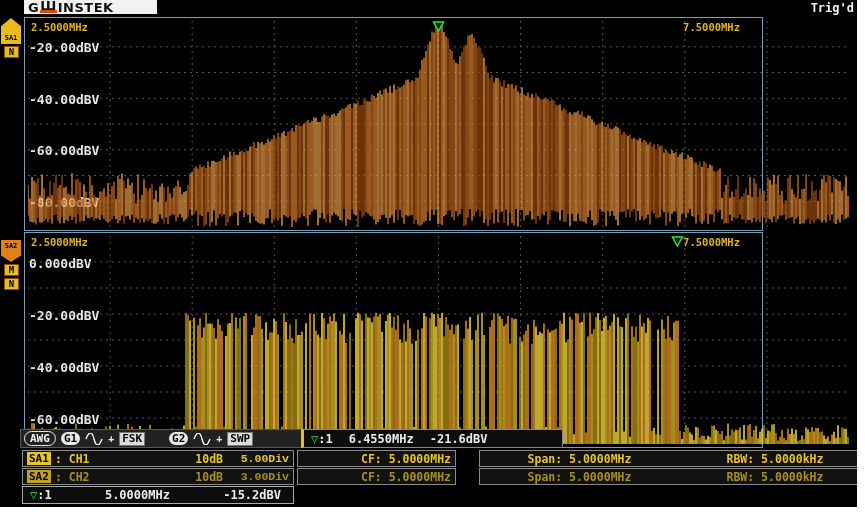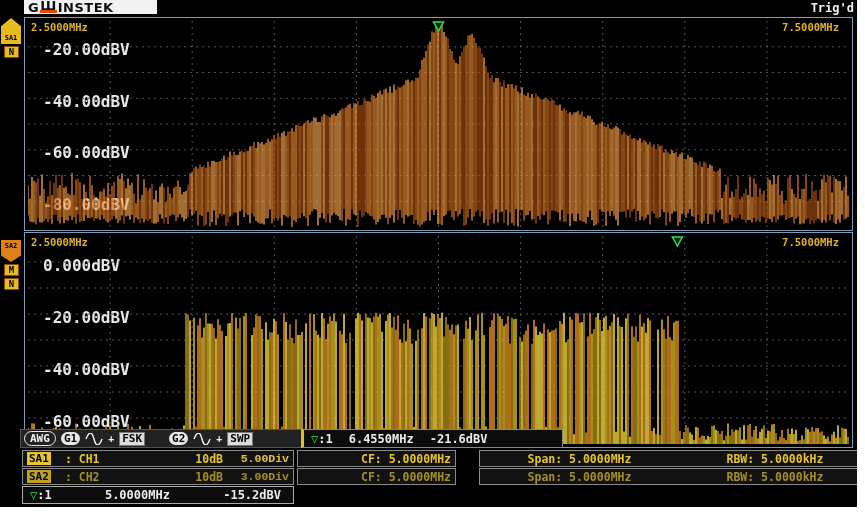--- a/index.html
+++ b/index.html
@@ -17,45 +17,45 @@
   .side{position:absolute;left:1px;width:21px;z-index:4;}
   .sa1-shape{width:20px;height:26px;background:#e6bc20;clip-path:polygon(50% 0,100% 32%,100% 100%,0 100%,0 32%);
              position:relative;}
   .sa1-shape span{position:absolute;bottom:2px;left:0;right:0;text-align:center;font-weight:bold;font-size:7px;color:#000;}
   .sa2-shape{width:20px;height:22px;background:#e08018;clip-path:polygon(0 0,100% 0,100% 70%,50% 100%,0 70%);
              position:relative;}
   .sa2-shape span{position:absolute;top:2px;left:0;right:0;text-align:center;font-weight:bold;font-size:7px;color:#000;}
   .trace-badge{width:15px;height:12px;margin:2px auto 0;background:#e6bc20;color:#000;border:1px solid #8a4a00;
                font-weight:bold;font-size:9px;line-height:11px;text-align:center;box-sizing:border-box;}
   
-  .graph{position:absolute;left:24px;width:829px;background:#000;border:1px solid #7d9db5;box-sizing:border-box;}
+  .graph{position:absolute;left:24px;width:739px;background:#000;border:1px solid #7d9db5;box-sizing:border-box;}
   .g1{top:17px;height:214px;}
   .g2{top:232px;height:216px;z-index:1;}
   .graph svg{position:absolute;left:3px;top:3px;z-index:2;}
   .freq-label{position:absolute;top:3px;z-index:1;color:#e0b322;font-weight:bold;font-size:10.5px;}
-  .freq-label.l{left:6px;} .freq-label.r{right:13px;margin-left:6px;}
-  .ylab{position:absolute;left:18px;z-index:1;color:#e8e8e8;font-weight:bold;font-size:16px;text-shadow:1px 1px 0 #000;}
+  .freq-label.l{left:6px;} .freq-label.r{right:22px;margin-left:6px;}
+  .ylab{position:absolute;left:4px;z-index:1;color:#e8e8e8;font-weight:bold;font-size:13px;text-shadow:1px 1px 0 #000;}
   
   .awg-strip{position:absolute;left:20px;top:429px;width:288px;height:19px;background:#222;border:1px solid #555;
              box-sizing:border-box;display:flex;align-items:center;gap:5px;padding:0 3px;z-index:6;
              color:#f0f0f0;font-weight:bold;font-size:11px;}
   .pill-outline{border:1px solid #e8e8e8;border-radius:8px;padding:0 5px;line-height:13px;}
   .pill-solid{background:#e8e8e8;color:#000;border-radius:7px;padding:0 3px;line-height:13px;}
   .tag{background:#dcdcdc;color:#000;border:1px solid #777;padding:0 2px;line-height:12px;}
   .plus{font-size:10px;}
   .readout{position:absolute;left:301px;top:429px;width:262px;height:19px;background:#0c0c0c;border:1px solid #888;
            border-left:3px solid #e4be26;box-sizing:border-box;display:flex;align-items:center;gap:16px;
            padding-left:7px;z-index:6;color:#ececec;font-weight:bold;font-size:12px;}
   .tri{color:#2ee04a;font-size:12px;font-weight:bold;}
   .info-row{position:absolute;height:17px;background:#121212;border:1px solid #8a8a8a;box-sizing:border-box;
             display:flex;align-items:center;z-index:6;font-weight:bold;font-size:11.5px;padding:0 4px;}
   .c-sa1{color:#e6c42a;} .c-sa2{color:#a8901e;}
   .badge1{background:#e6c42a;color:#000;padding:0 2px;font-size:11px;line-height:13px;}
   .badge2{background:#bfa21f;color:#000;padding:0 2px;font-size:11px;line-height:13px;}
-  .r-src{width:58px;margin-left:14px;}
+  .r-src{width:58px;margin-left:4px;}
   .r-scale{flex:1;text-align:right;}
   .r-div{width:66px;text-align:right;font-family:Liberation Mono, monospace;}
   .cf-box{justify-content:flex-end;}
   .sr-box{justify-content:space-around;padding:0;margin-left:20px;}
   .marker-row{position:absolute;left:22px;top:486px;width:272px;height:18px;background:#0d0d0d;border:1px solid #aaa;
               box-sizing:border-box;display:flex;align-items:center;justify-content:space-between;
               padding:0 12px 0 7px;z-index:6;color:#ececec;font-weight:bold;font-size:12px;}
   
   .edge-right{position:absolute;left:857px;top:0;width:8px;height:516px;background:#fff;z-index:10;}
   .edge-bottom{position:absolute;left:0;top:507px;width:865px;height:9px;background:#fff;z-index:10;}

